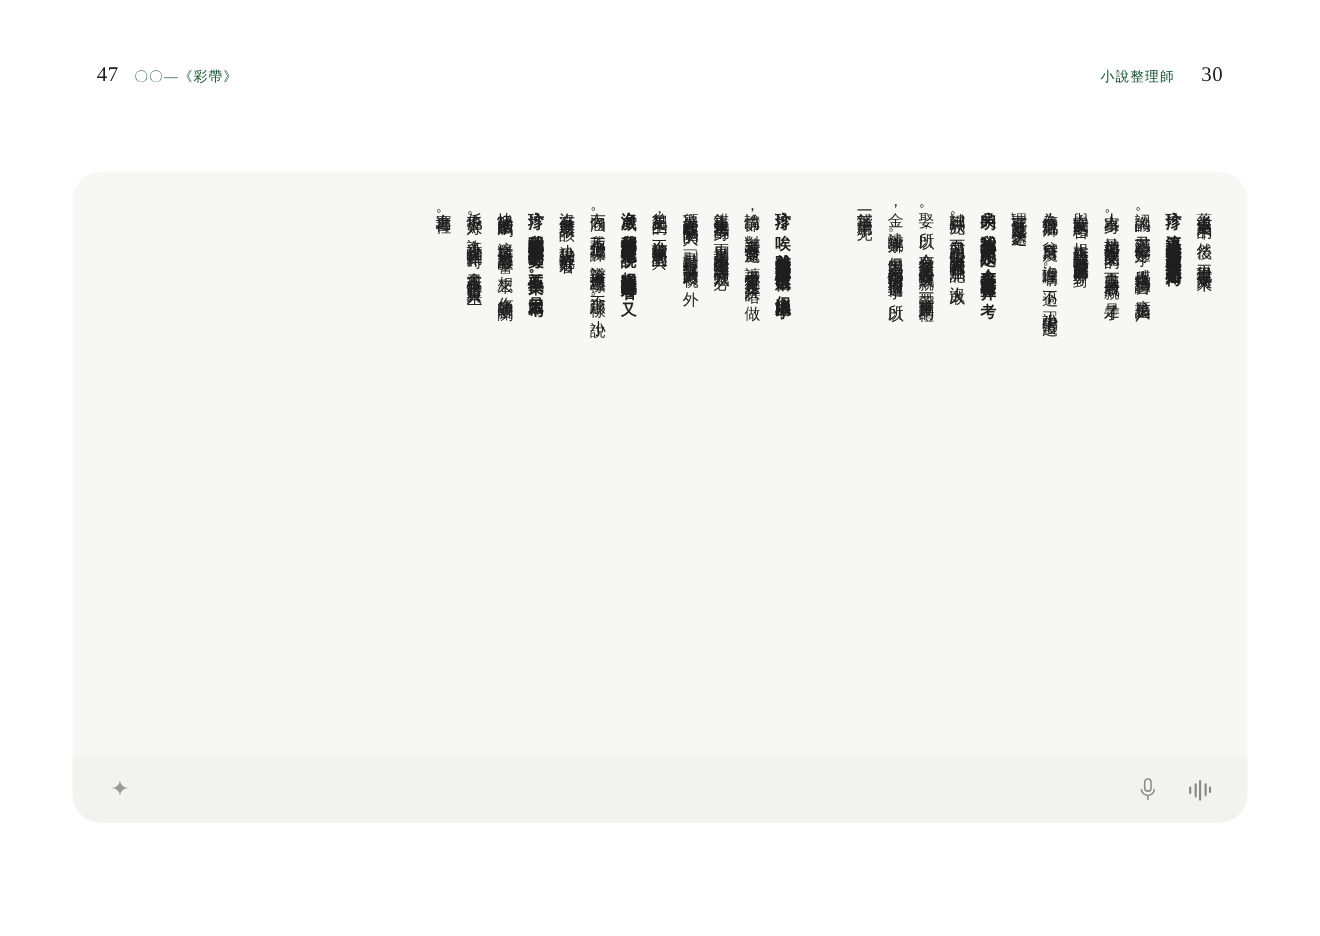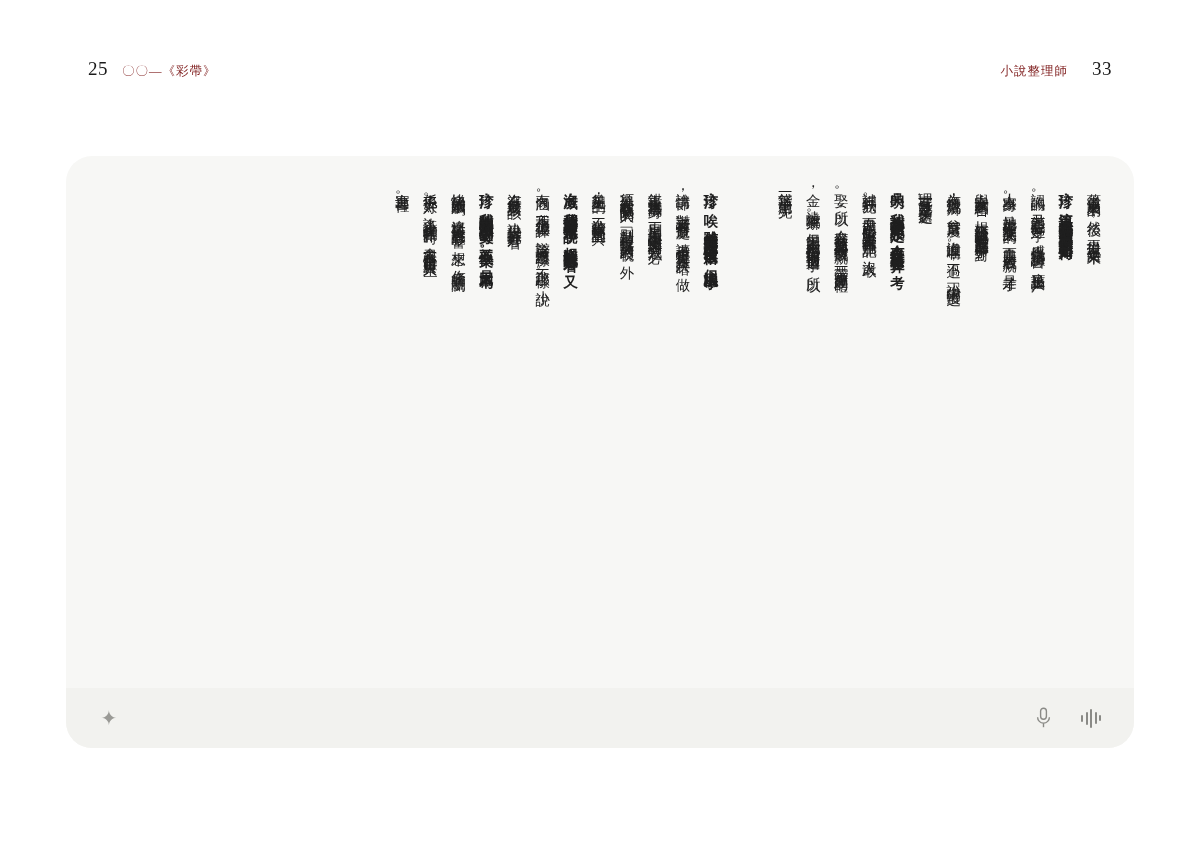--- a/index.html
+++ b/index.html
@@ -41,21 +41,21 @@
     gap: 24px;
   }
   .folio {
     font-size: 19px;
     letter-spacing: 0.5px;
     color: #1b1b1b;
   }
   .run-head {
     font-size: 12.5px;
     letter-spacing: 1px;
-    color: #7f1d1d;
+    color: #14532d;
   }
 
   
   .reader-card {
     position: absolute;
     left: 66px;
     top: 156px;
     width: 1068px;
     height: 592px;
     background: #f7f7f5;
@@ -148,26 +148,26 @@
   .wave i:nth-child(2) { height: 13px; }
   .wave i:nth-child(3) { height: 19px; }
   .wave i:nth-child(4) { height: 12px; }
   .wave i:nth-child(5) { height: 6px; }
 </style>
 </head>
 <body>
 
 <div class="page-header">
   <div class="hdr-left">
-    <span class="folio">25</span>
+    <span class="folio">47</span>
     <span class="run-head">〇〇—《彩帶》</span>
   </div>
   <div class="hdr-right">
     <span class="run-head">小說整理師</span>
-    <span class="folio">33</span>
+    <span class="folio">30</span>
   </div>
 </div>
 
 <div class="reader-card">
   <div class="vtext-area" id="vtext">
       <div class="vcol">著從前走過來的；然後，再從現在走向未來。</div>
       <div class="vcol speaker">珍汀：這篇小說必須再多寫些今有器與妻子尹鎖心是如何</div>
       <div class="vcol">認識的。尹鎖心能寫一手好字，感覺也熟讀詩書，應該是大戶</div>
       <div class="vcol">人家出身。她是如何愛上文狀元的？而且兩人若成親，是才子</div>
       <div class="vcol">與富家女的結合，根本應該從此過著無憂無慮的好日子才對。</div>

